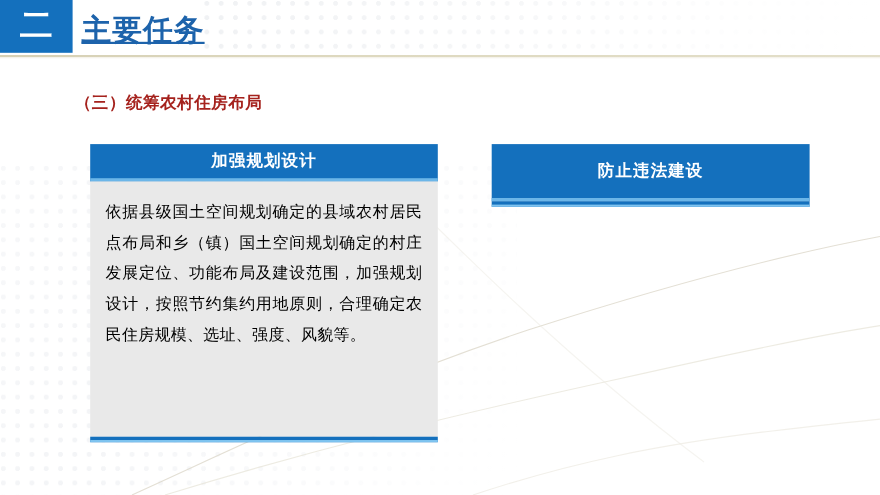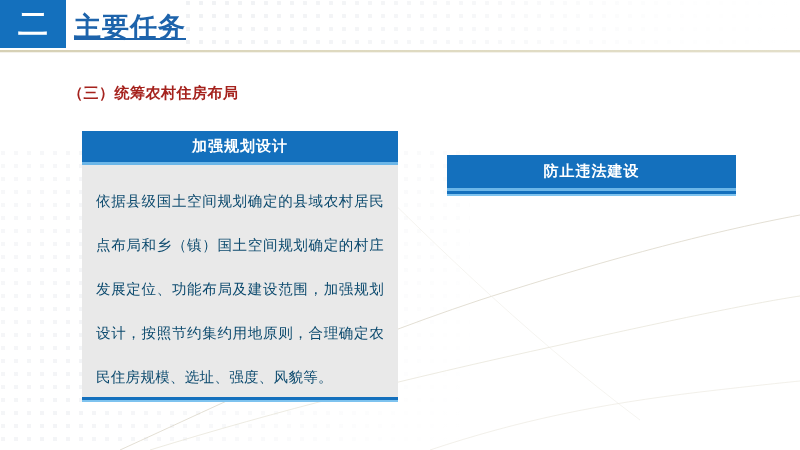--- a/index.html
+++ b/index.html
@@ -107,43 +107,43 @@
     color: #ffffff;
     font-size: 15px;
     font-weight: 700;
     text-align: center;
     letter-spacing: 1px;
     border-bottom: 3px solid #6cb6e8;
     display: flex; align-items: center; justify-content: center;
   }
   .card-body {
     background: #e9e9e9;
-    color: #0c4a6e;
+    color: #000000;
     font-size: 14.5px;
-    line-height: 44px;
+    line-height: 28px;
     letter-spacing: .3px;
     text-align: justify;
     text-justify: inter-ideograph;
     padding: 14px 14px 10px 14px;
     overflow: hidden;
   }
   .card-foot {
     background: #1470bd;
     border-bottom: 2px solid #7ec3ef;
   }
 
   
   #card-1 { left: 82px; top: 131px; width: 316px; border-radius: 26px; }
   #card-1 .card-head { height: 34px; }
   #card-1 .card-body { height: 232px; }
   #card-1 .card-foot { height: 5px; }
 
   
   #card-2 { left: 447px; top: 131px; width: 289px; }
-  #card-2 .card-head { height: 36px; margin-top: 24px; }
+  #card-2 .card-head { height: 52px; }
   #card-2 .card-body { height: 232px; padding-top: 56px; }
   #card-2 .card-foot { height: 5px; }
 </style>
 </head>
 <body>
 
 <div id="slide">
 
   <div class="dots-top"></div>
   <div class="dots-top-fade"></div>

